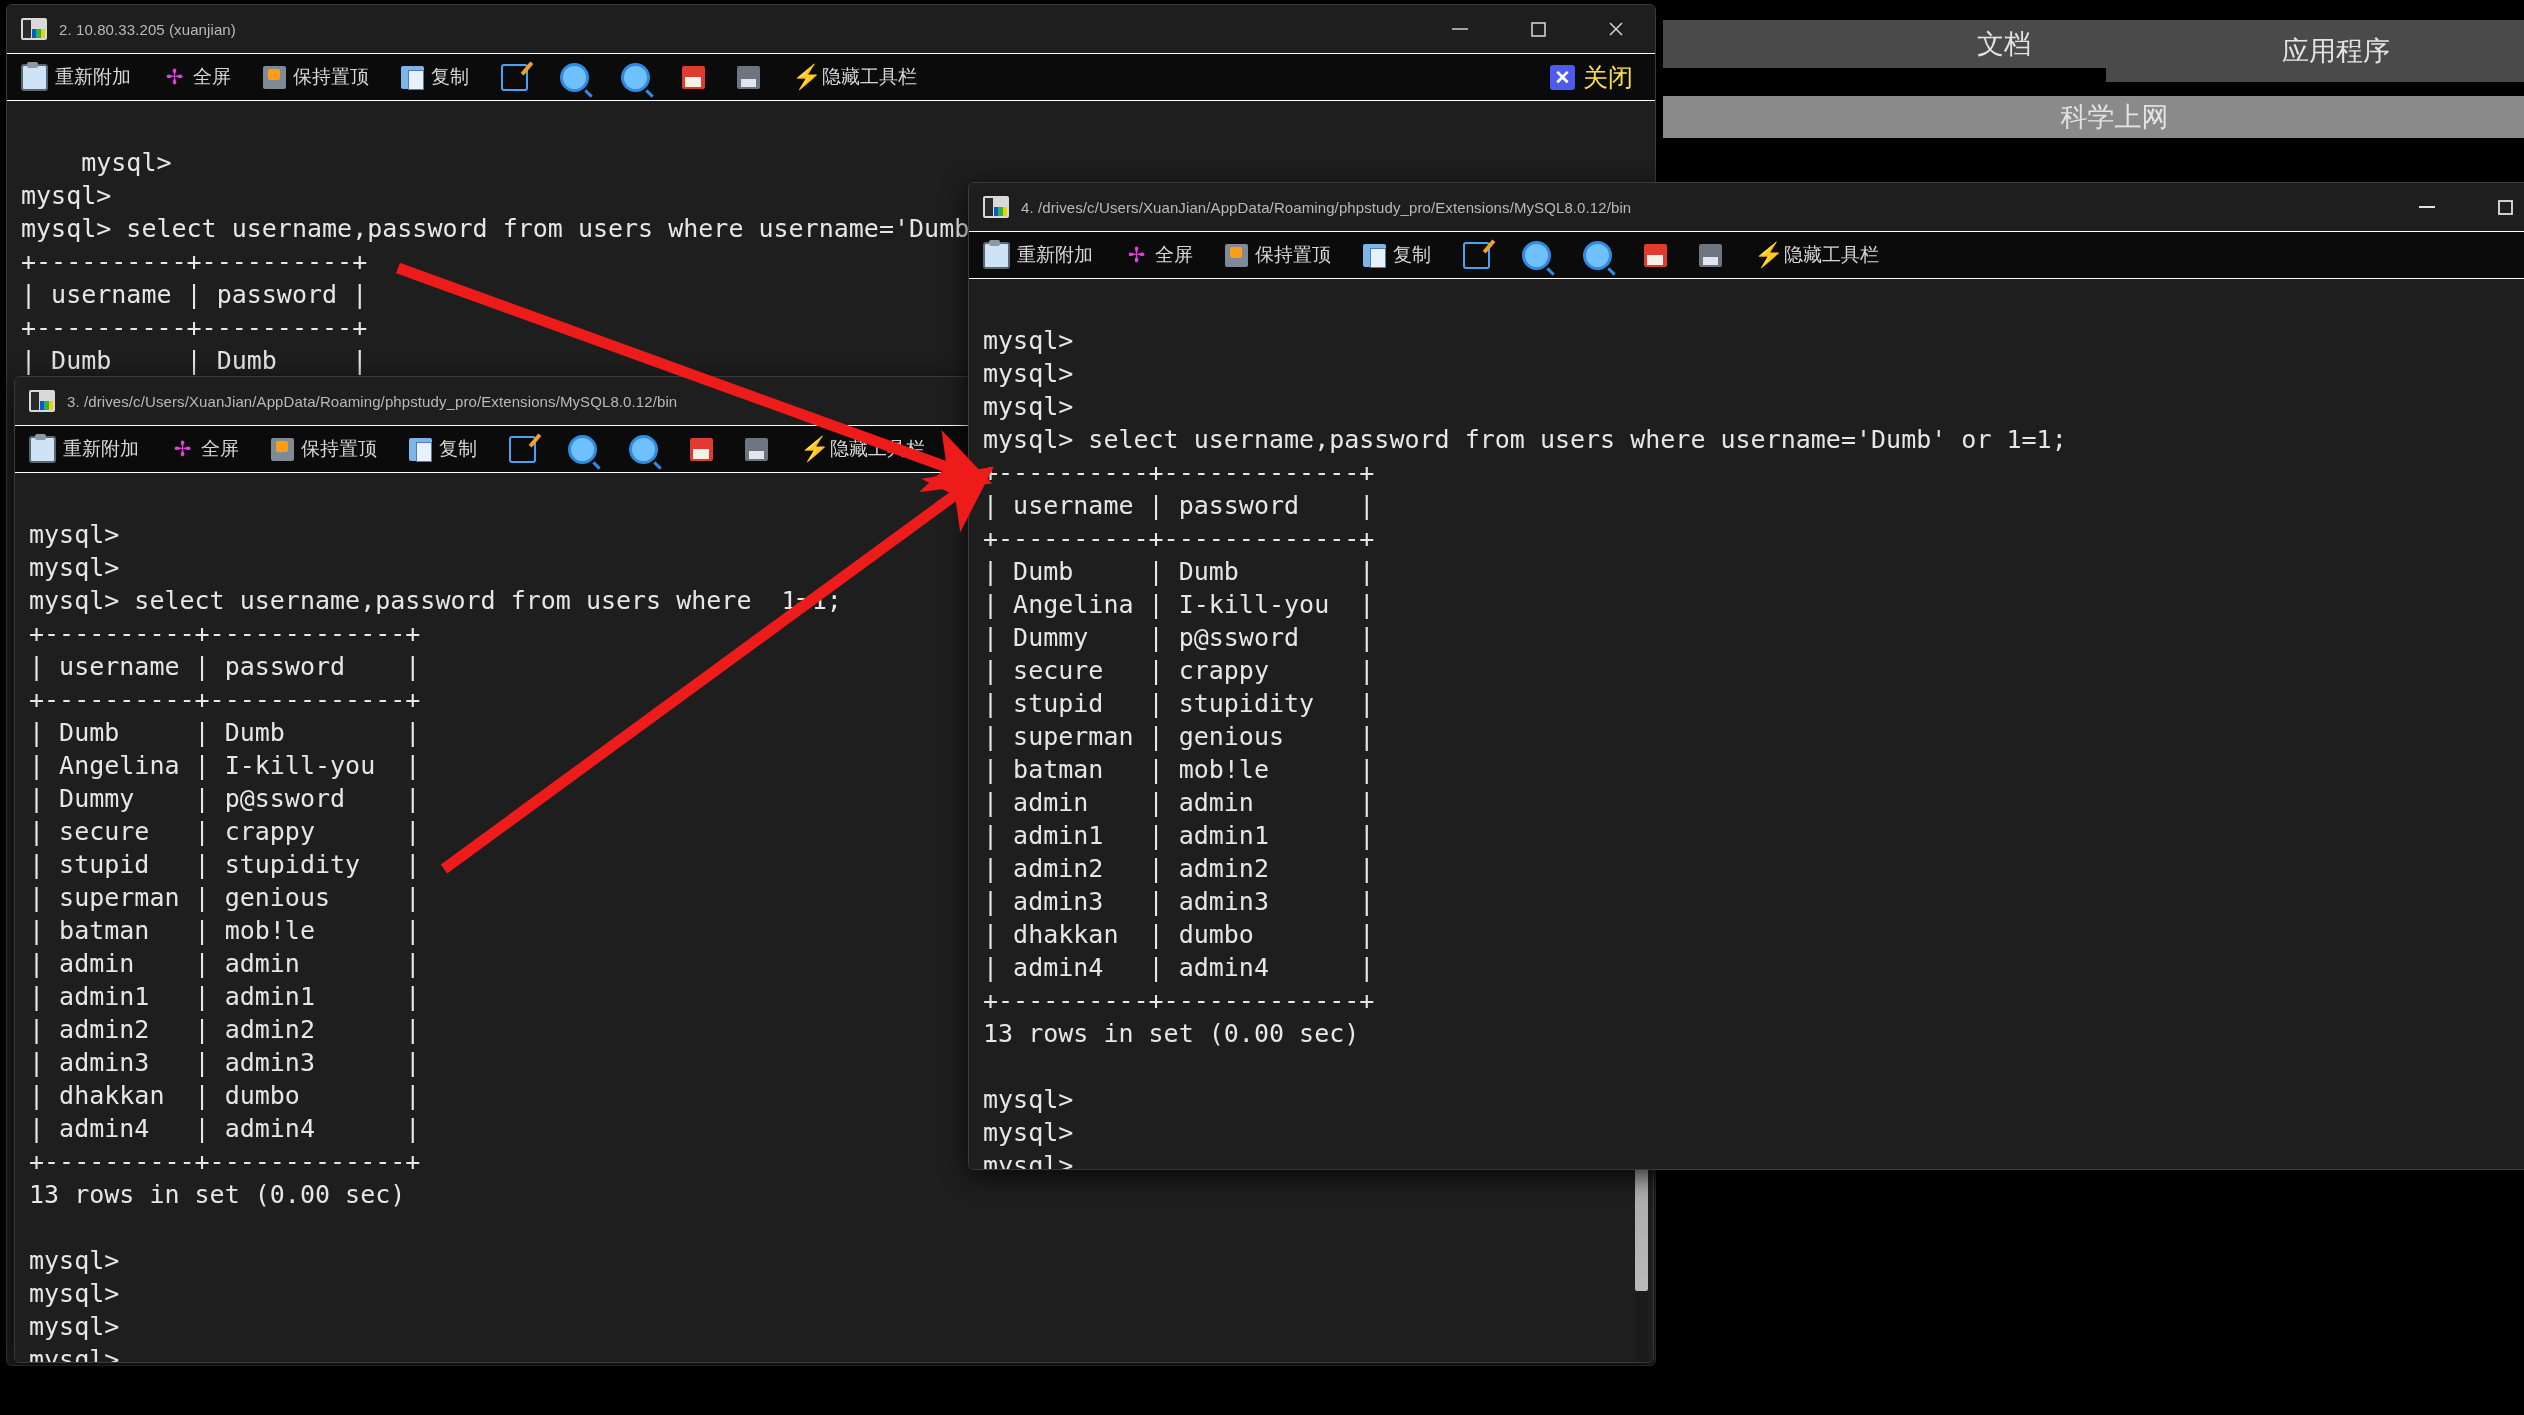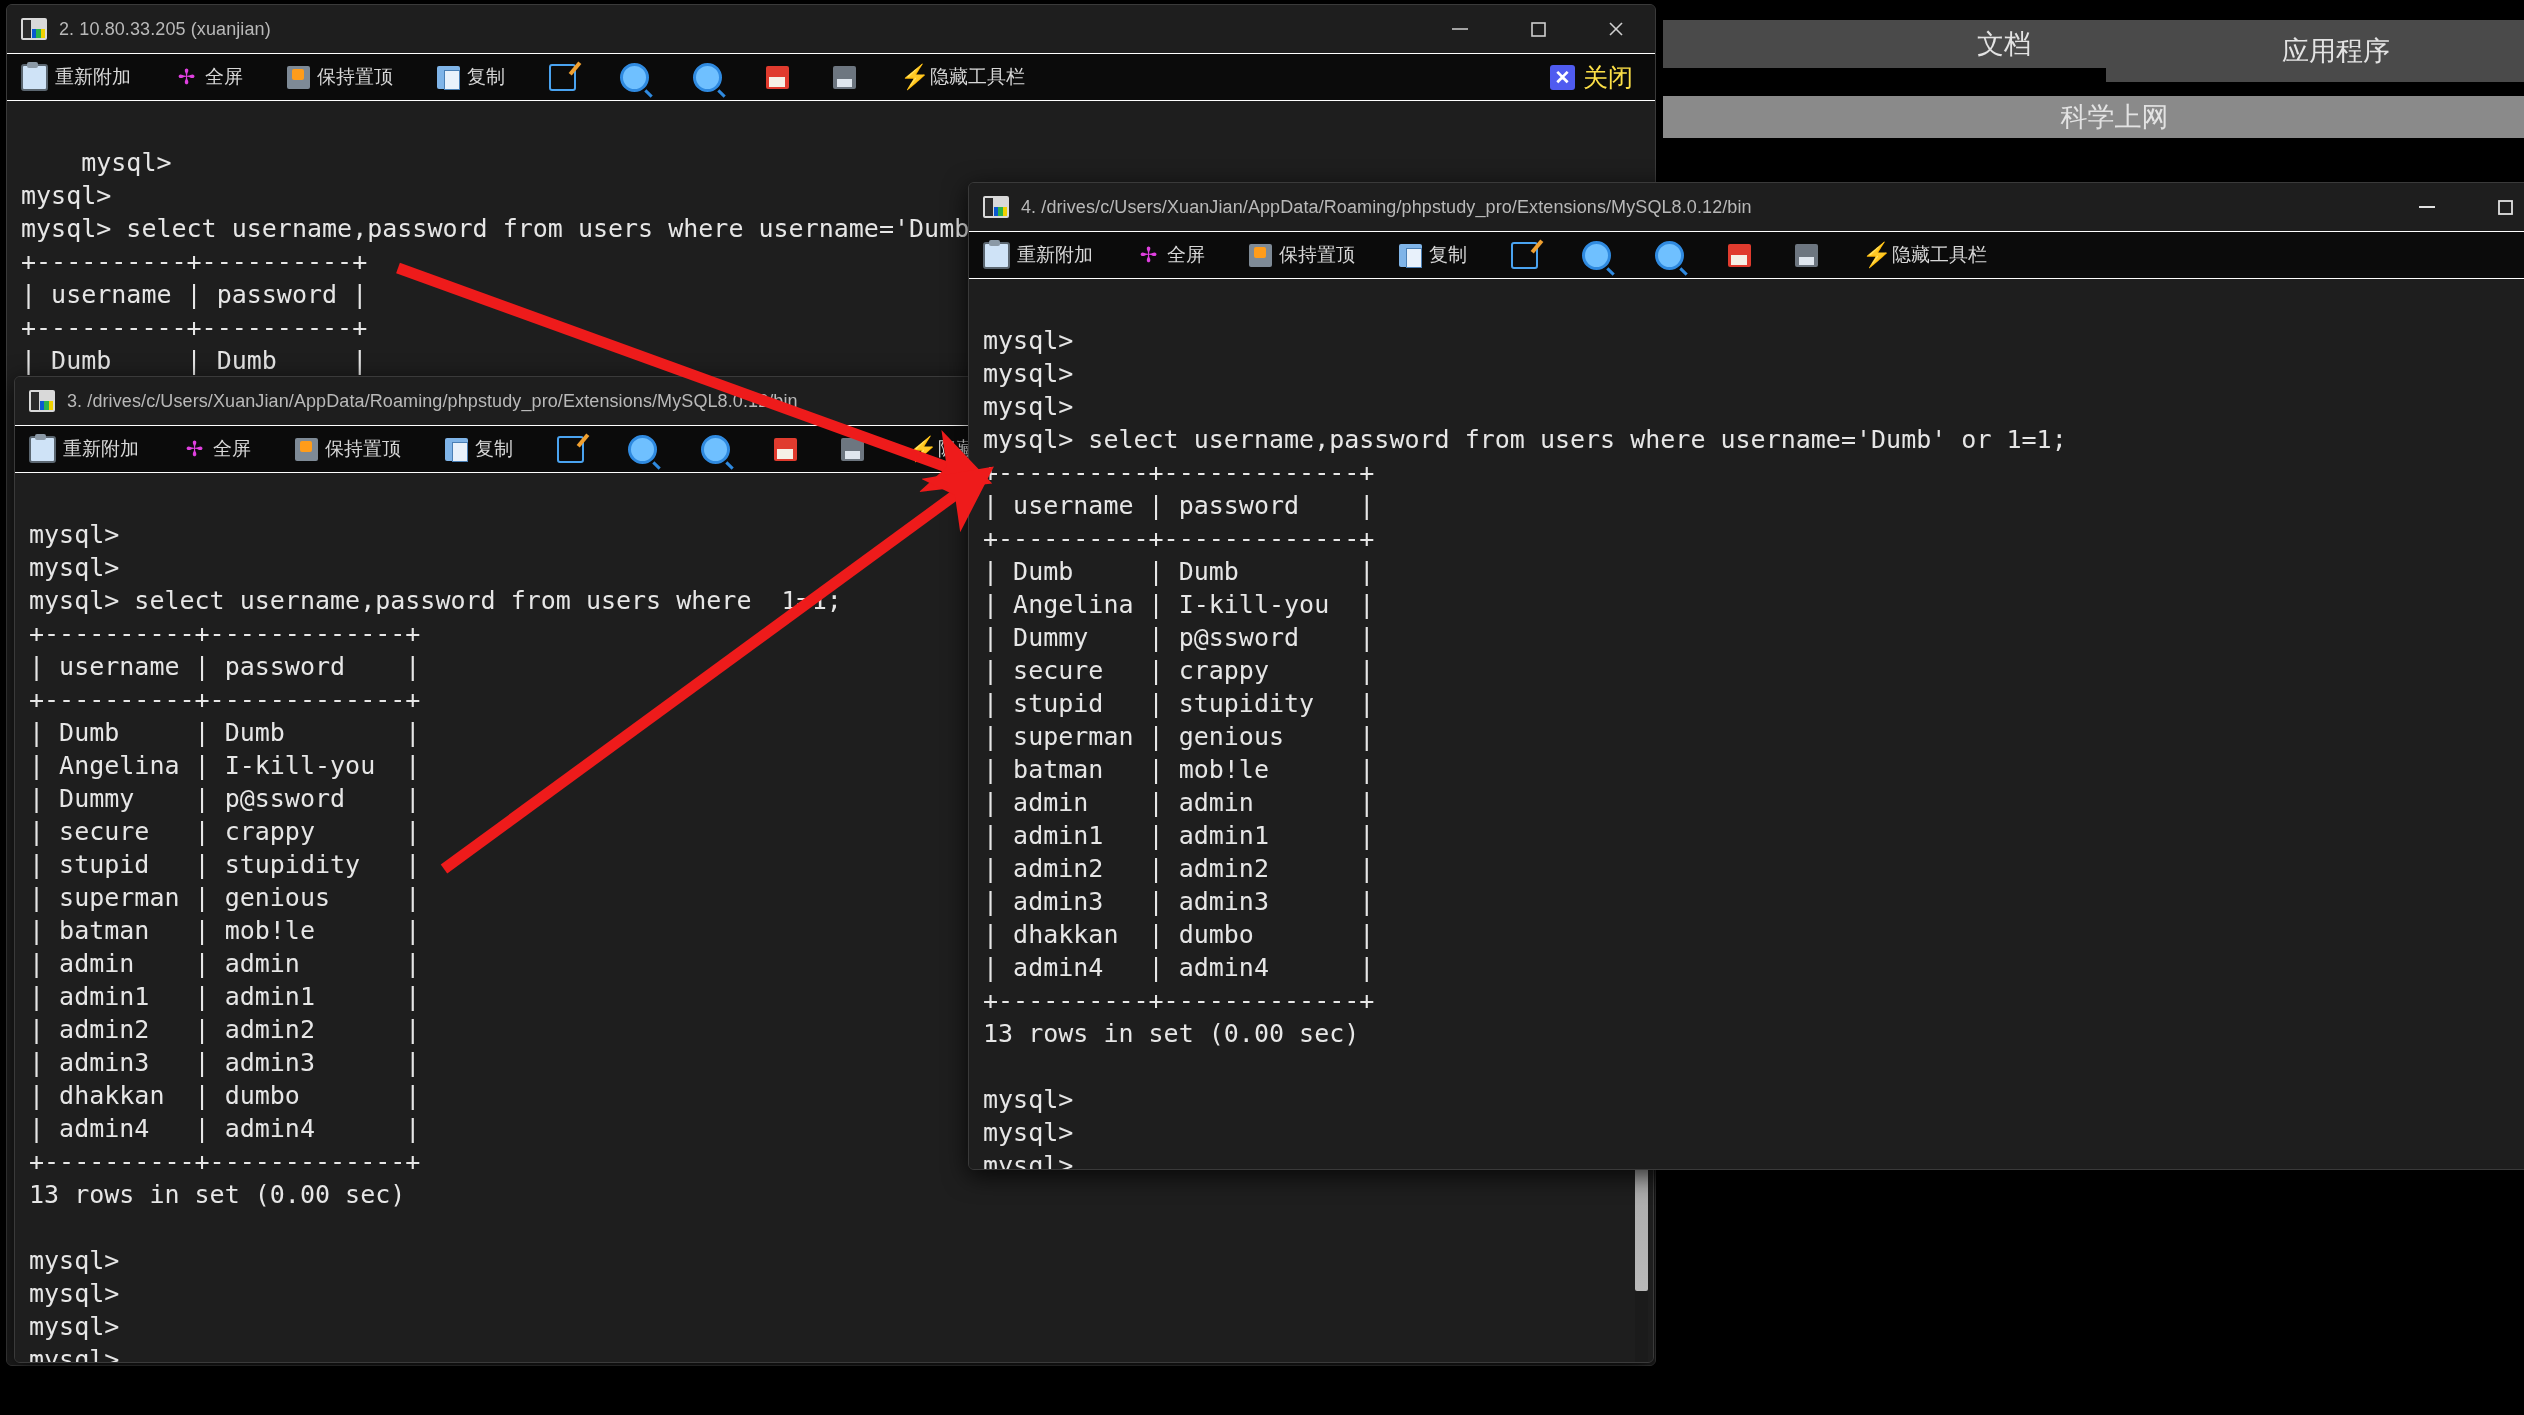--- a/index.html
+++ b/index.html
@@ -10,31 +10,31 @@
   .win{position:absolute;background:#1e1e1e;border:1px solid #3a3a3a;border-radius:6px;
        overflow:hidden;box-shadow:0 6px 24px rgba(0,0,0,.75);}
   .titlebar{height:48px;background:#1e1e1e;display:flex;align-items:center;
             padding:0 0 0 14px;position:relative;}
   .tb-ico{width:26px;height:22px;flex:0 0 auto;margin-right:12px;position:relative;
           background:#d9d9d9;border-radius:2px;}
   .tb-ico::before{content:"";position:absolute;left:2px;top:2px;width:8px;height:18px;
           background:#2b2b2b;}
   .tb-ico::after{content:"";position:absolute;left:11px;top:11px;width:13px;height:9px;
           background:linear-gradient(90deg,#0a58d0 0 34%,#2bb24c 34% 68%,#f0d000 68% 100%);}
-  .tb-title{color:#b9b9b9;font-size:18px;white-space:nowrap;overflow:hidden;
+  .tb-title{color:#b9b9b9;font-size:15px;white-space:nowrap;overflow:hidden;
             text-overflow:ellipsis;letter-spacing:.1px;}
   .tb-btns{position:absolute;right:0;top:0;height:48px;display:flex;align-items:center;}
   .tb-btn{width:78px;height:48px;display:flex;align-items:center;justify-content:center;
           color:#cfcfcf;font-size:24px;line-height:1;}
   .tb-btn svg{display:block;}
 
   
   .toolbar{height:46px;background:#0b0b0b;border-top:1px solid #ffffff;
            border-bottom:1px solid #ffffff;display:flex;align-items:center;
-           padding-left:14px;gap:16px;position:relative;}
+           padding-left:14px;gap:4px;position:relative;}
   .tbi{display:flex;align-items:center;gap:7px;padding:0 16px 0 0;margin-right:12px;
        color:#d7d7d7;font-size:19px;white-space:nowrap;}
   .tbi .gl{width:23px;height:23px;position:relative;flex:0 0 auto;}
   .tbi .lbl{font-family:"Liberation Sans",sans-serif;}
 
   
   .ic-clip{background:#cfe3f7;border:2px solid #5b6670;border-radius:3px;}
   .ic-clip::after{content:"";position:absolute;left:4px;top:-4px;width:11px;height:6px;
      background:#8b99a6;border-radius:2px;}
   .ic-full{color:#e040e0;font-size:21px;line-height:22px;text-align:center;}

